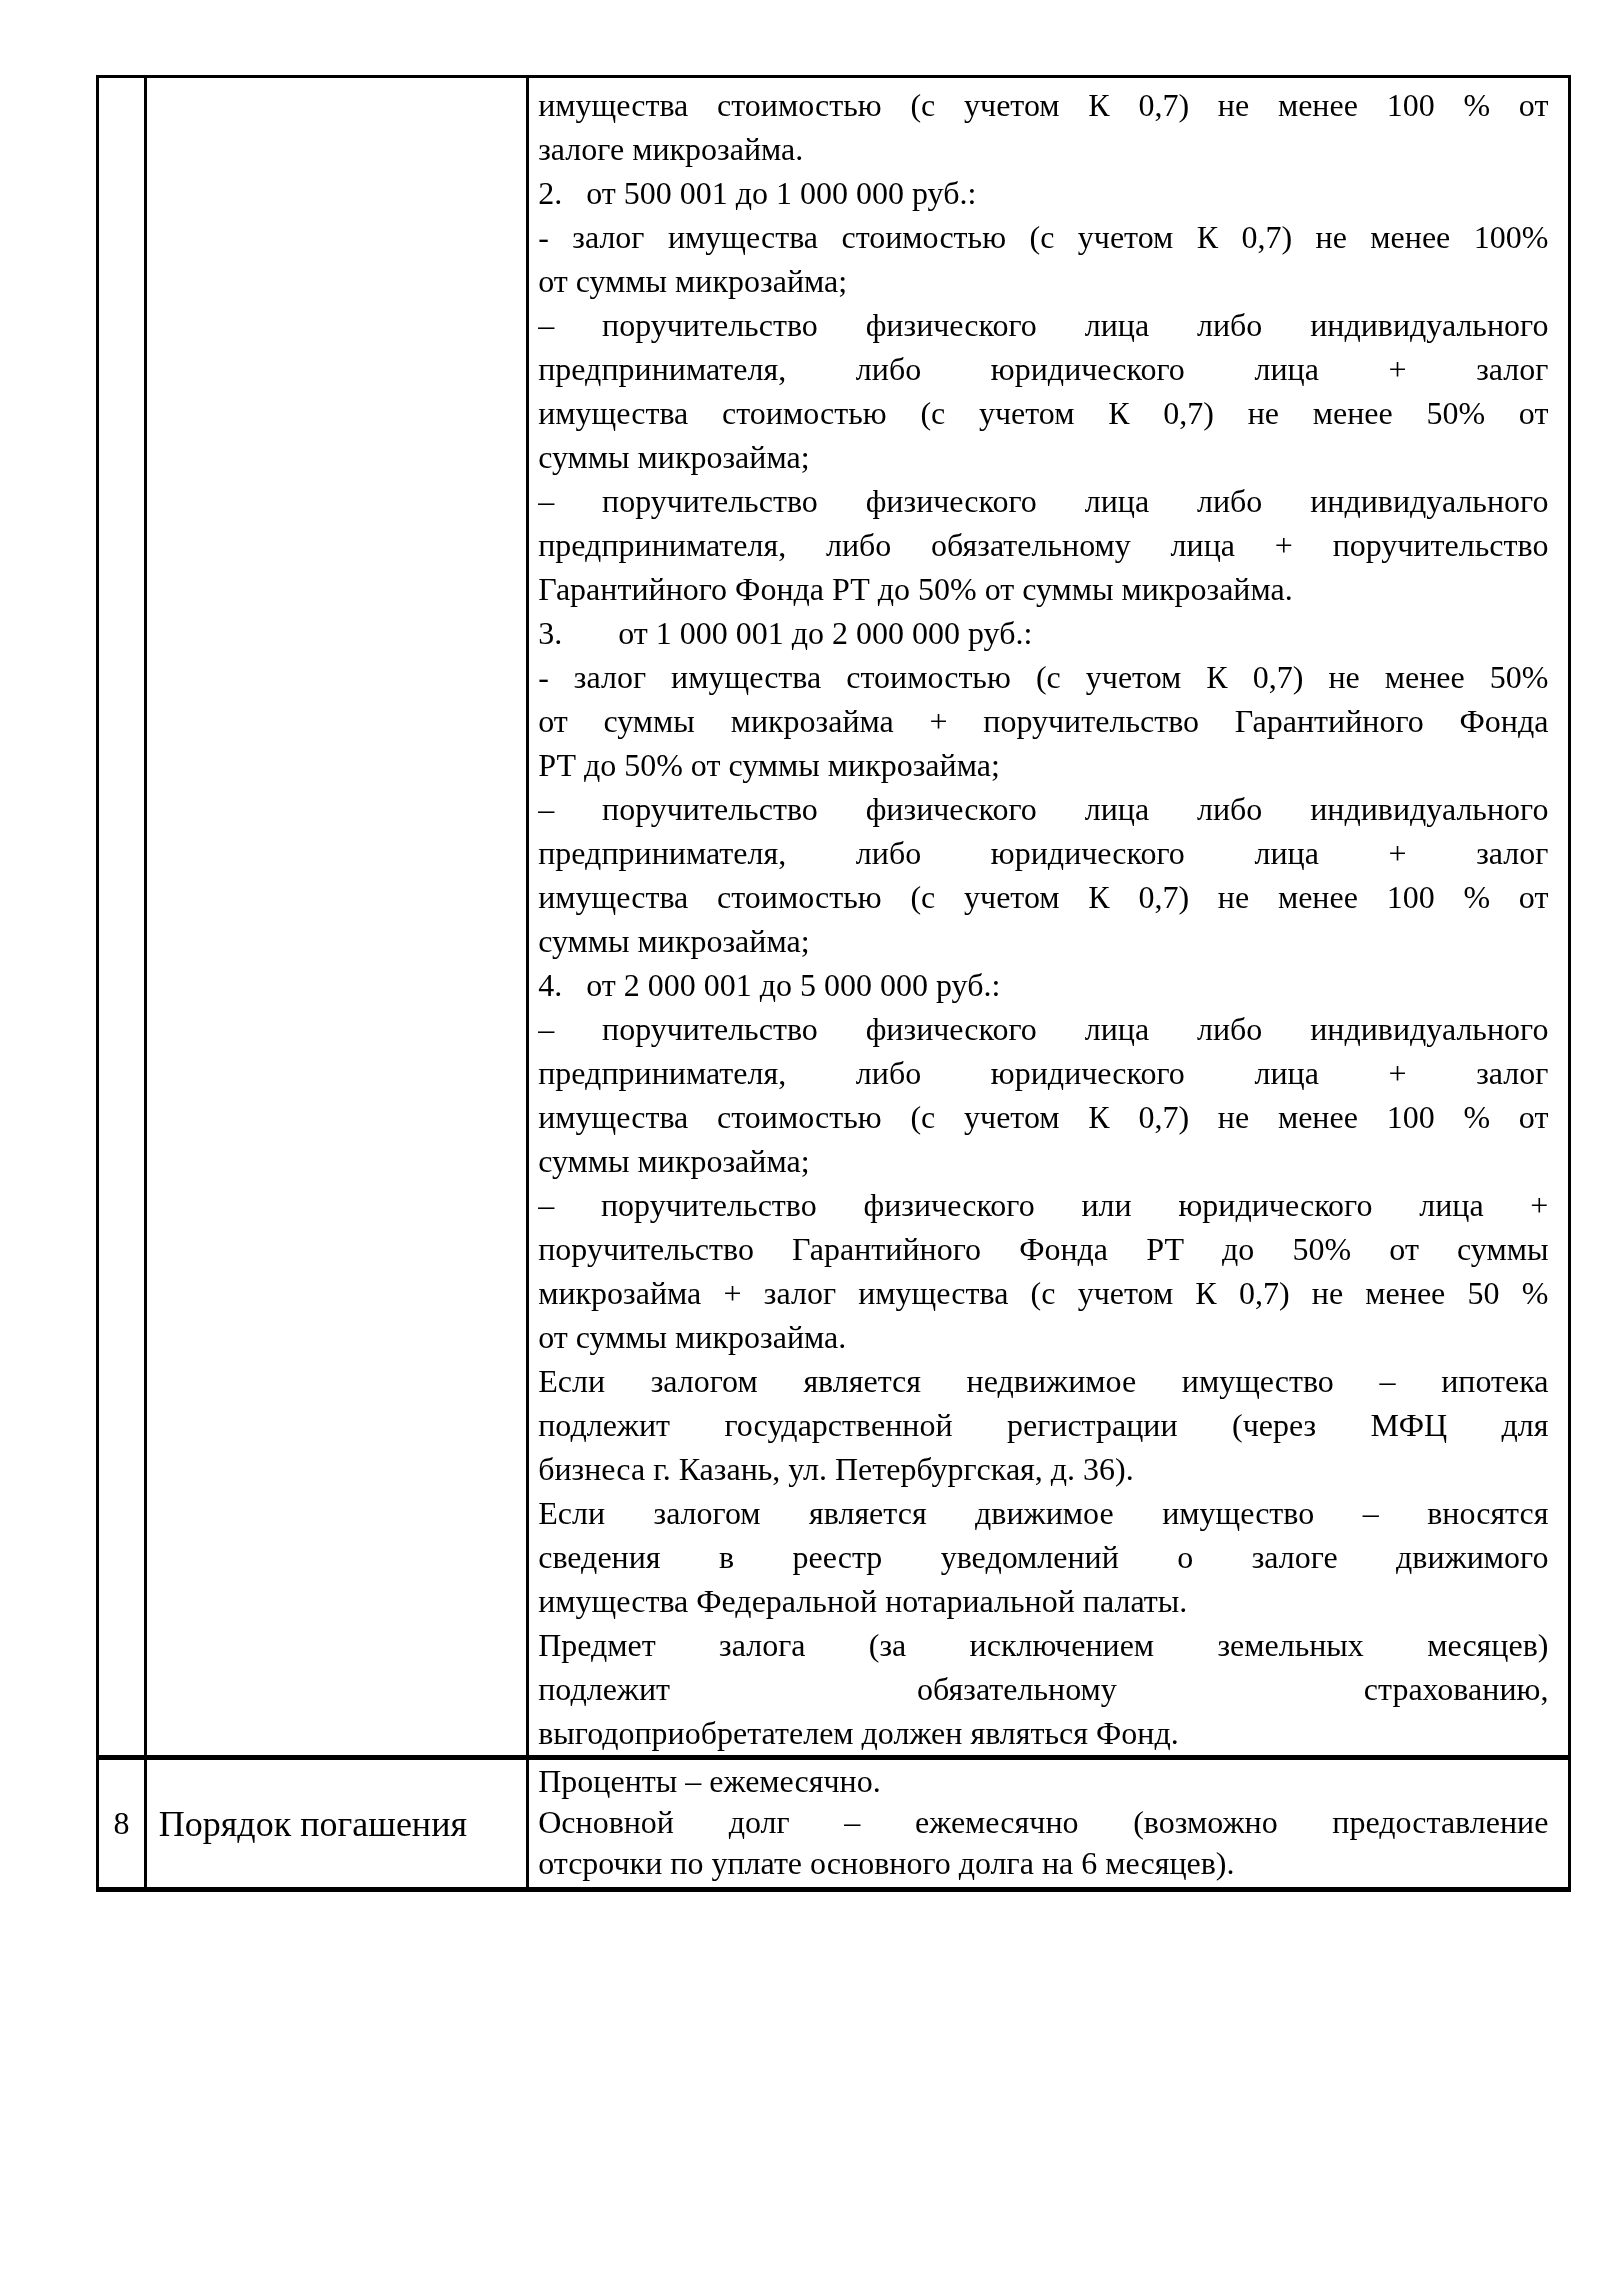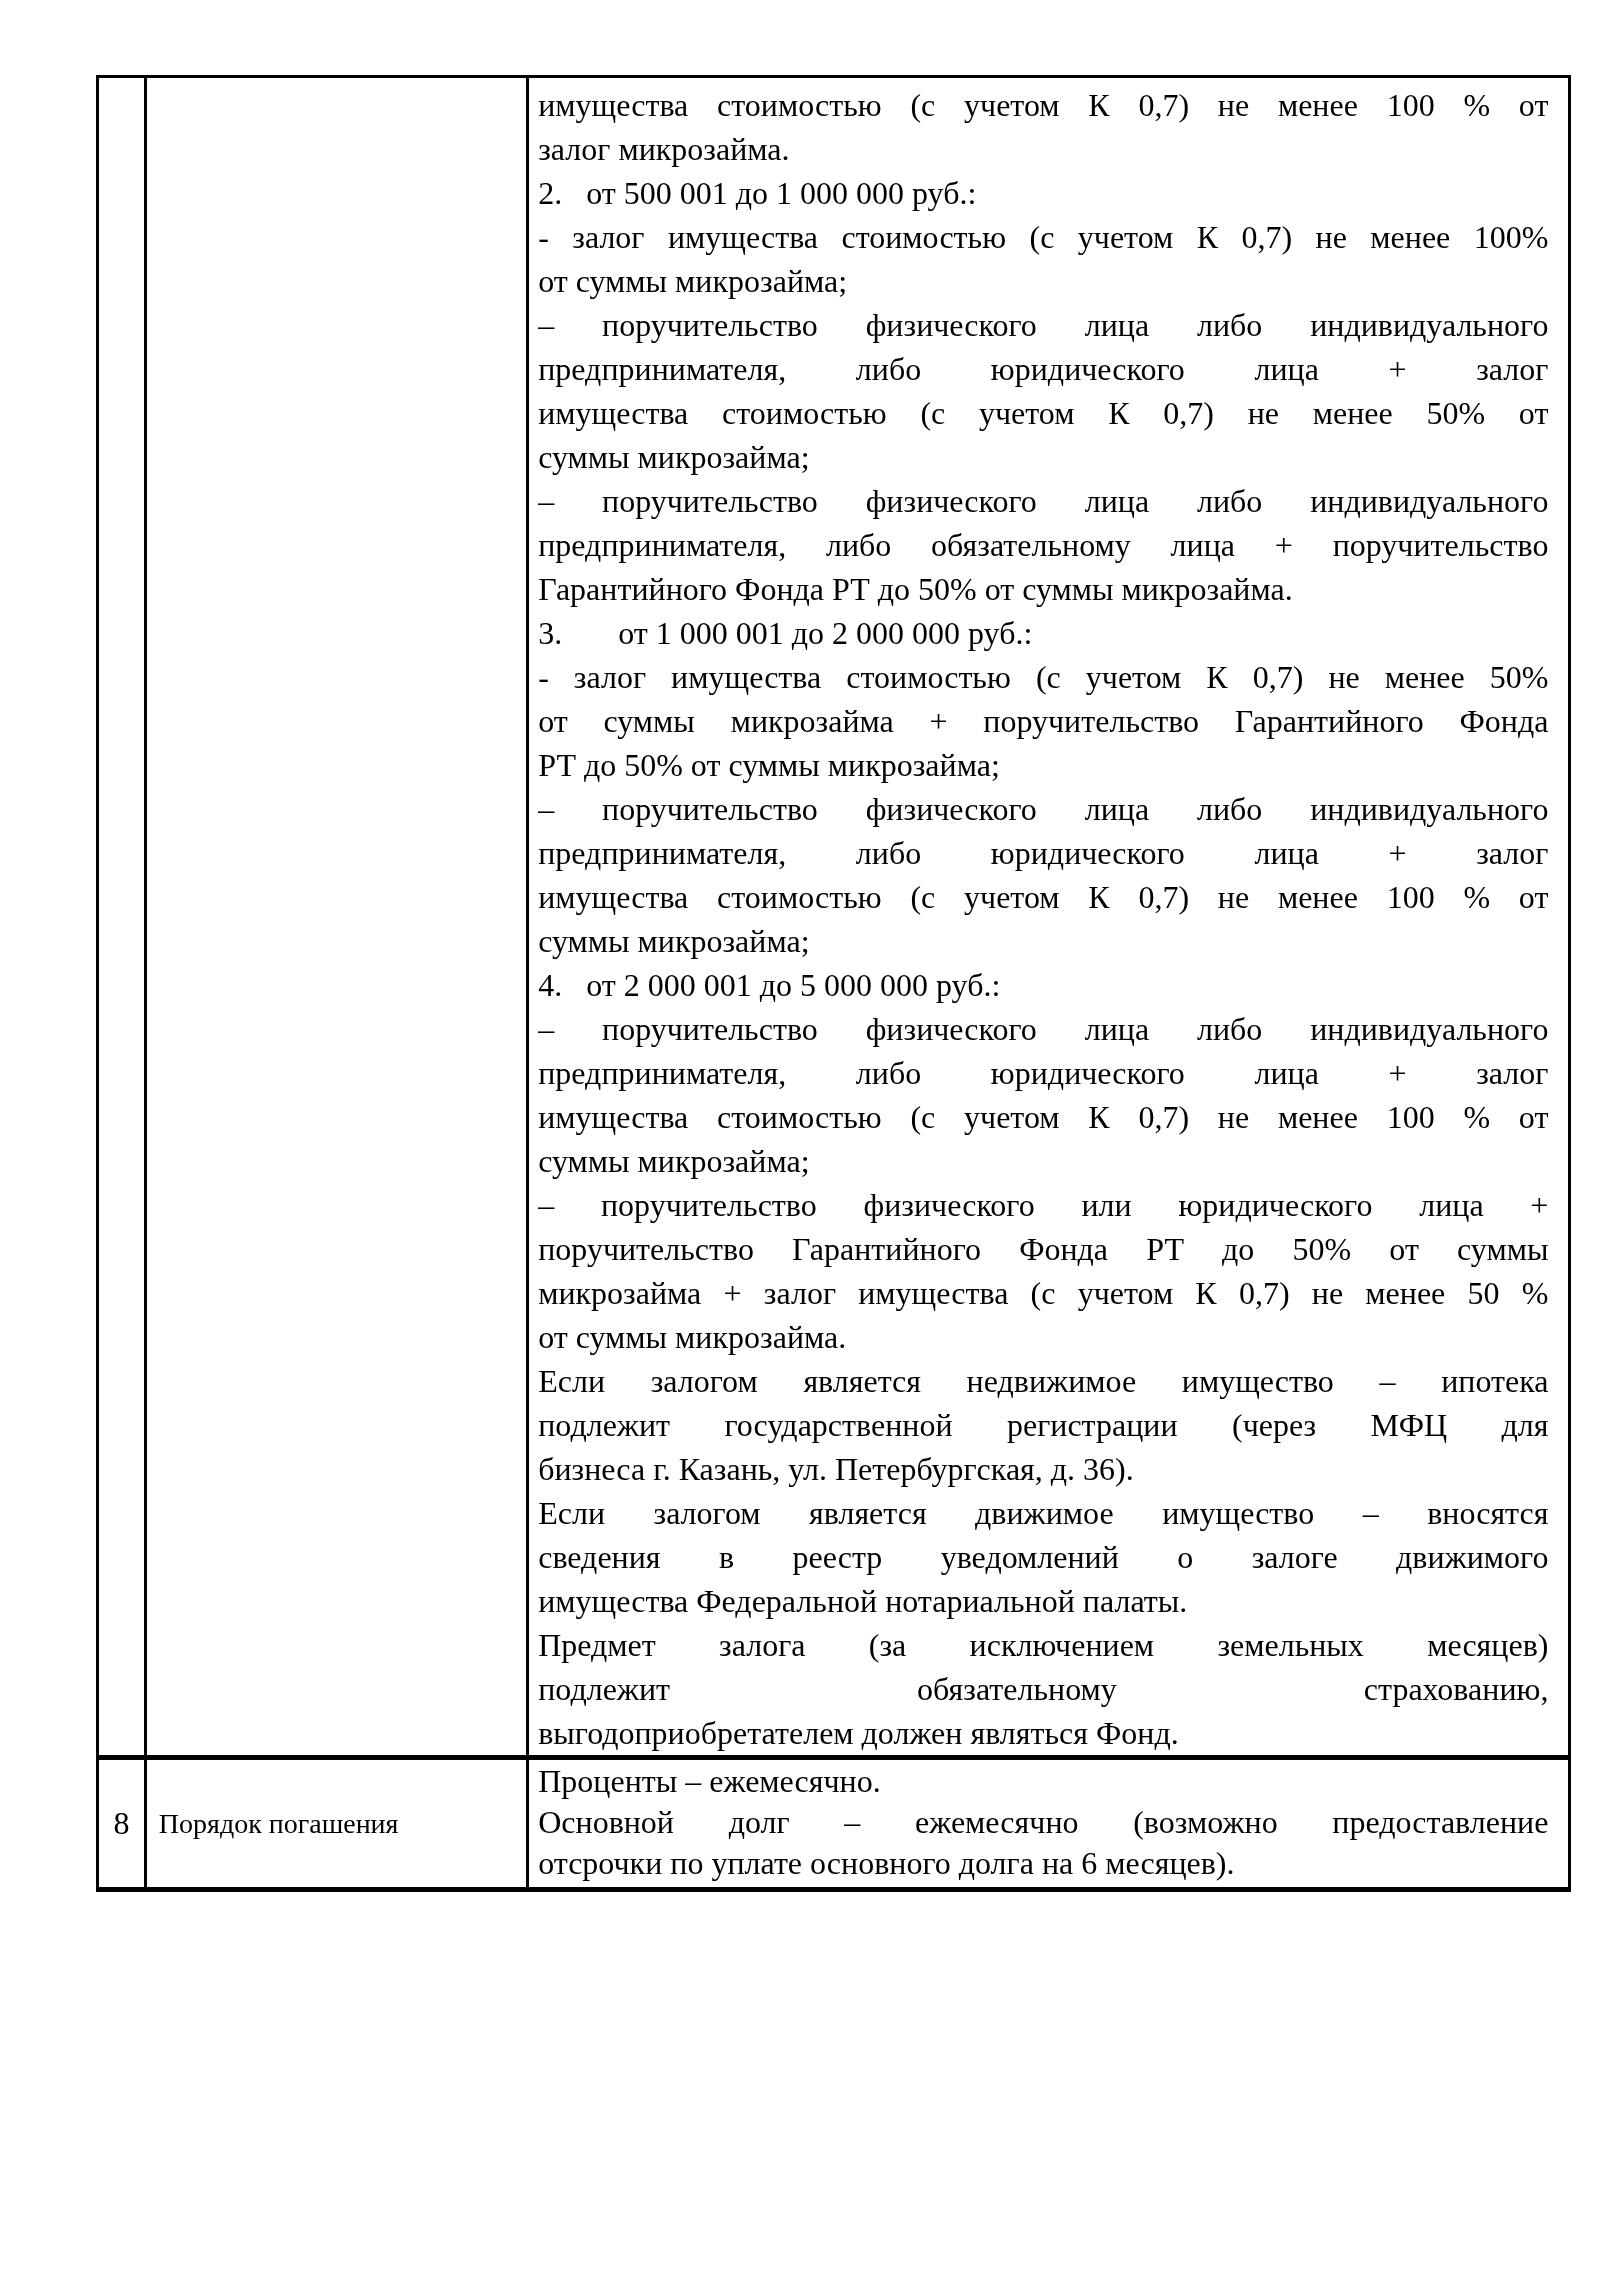--- a/index.html
+++ b/index.html
@@ -5,21 +5,21 @@
   html,body{margin:0;padding:0;background:#ffffff;}
   .page{position:relative;width:1623px;height:2295px;background:#ffffff;
         color:#000;font-family:"Liberation Serif","DejaVu Serif",serif;overflow:hidden;padding-left:20px;}
   table.doc{position:absolute;left:96px;top:75px;width:1473px;
             border-collapse:collapse;table-layout:fixed;}
   td{border:3.3px solid #000;padding:0;vertical-align:top;}
   tr.row-8 td{border-top:5.2px solid #000;border-bottom:5.2px solid #000;margin-top:36px;}
   tr.row-cont{height:1672px;}
   tr.row-8{height:132px;}
   td.c-num{text-align:center;vertical-align:middle;font-size:32px;}
-  td.c-label{vertical-align:middle;font-size:28px;padding-left:11.8px;}
+  td.c-label{vertical-align:middle;font-size:36px;padding-left:11.8px;}
   td.c-text{padding:5.2px 19.6px 0 9.2px;font-size:32px;line-height:44px;}
   tr.row-8 td.c-text{line-height:41px;padding-top:1.3px;}
   .ln{text-align:justify;text-align-last:left;}
   .ln.j{text-align-last:justify;}
 </style>
 </head>
 <body>
 
 <div class="page">
   <table class="doc">
@@ -27,21 +27,21 @@
       <col style="width:48px">
       <col style="width:382px">
       <col style="width:1042px">
     </colgroup>
     <tbody>
         <tr class="row-cont">
       <td class="c-num"></td>
       <td class="c-label"></td>
       <td class="c-text">
         <div class="ln j">имущества стоимостью (с учетом К 0,7) не менее 100 % от</div>
-        <div class="ln">залог микрозайма.</div>
+        <div class="ln">залоге микрозайма.</div>
         <div class="ln">2.&nbsp;&nbsp; от 500 001 до 1 000 000 руб.:</div>
         <div class="ln j">- залог имущества стоимостью (с учетом К 0,7) не менее 100%</div>
         <div class="ln">от суммы микрозайма;</div>
         <div class="ln j">– поручительство физического лица либо индивидуального</div>
         <div class="ln j">предпринимателя, либо юридического лица + залог</div>
         <div class="ln j">имущества стоимостью (с учетом К 0,7) не менее 50% от</div>
         <div class="ln">суммы микрозайма;</div>
         <div class="ln j">– поручительство физического лица либо индивидуального</div>
         <div class="ln j">предпринимателя, либо обязательному лица + поручительство</div>
         <div class="ln">Гарантийного Фонда РТ до 50% от суммы микрозайма.</div>

